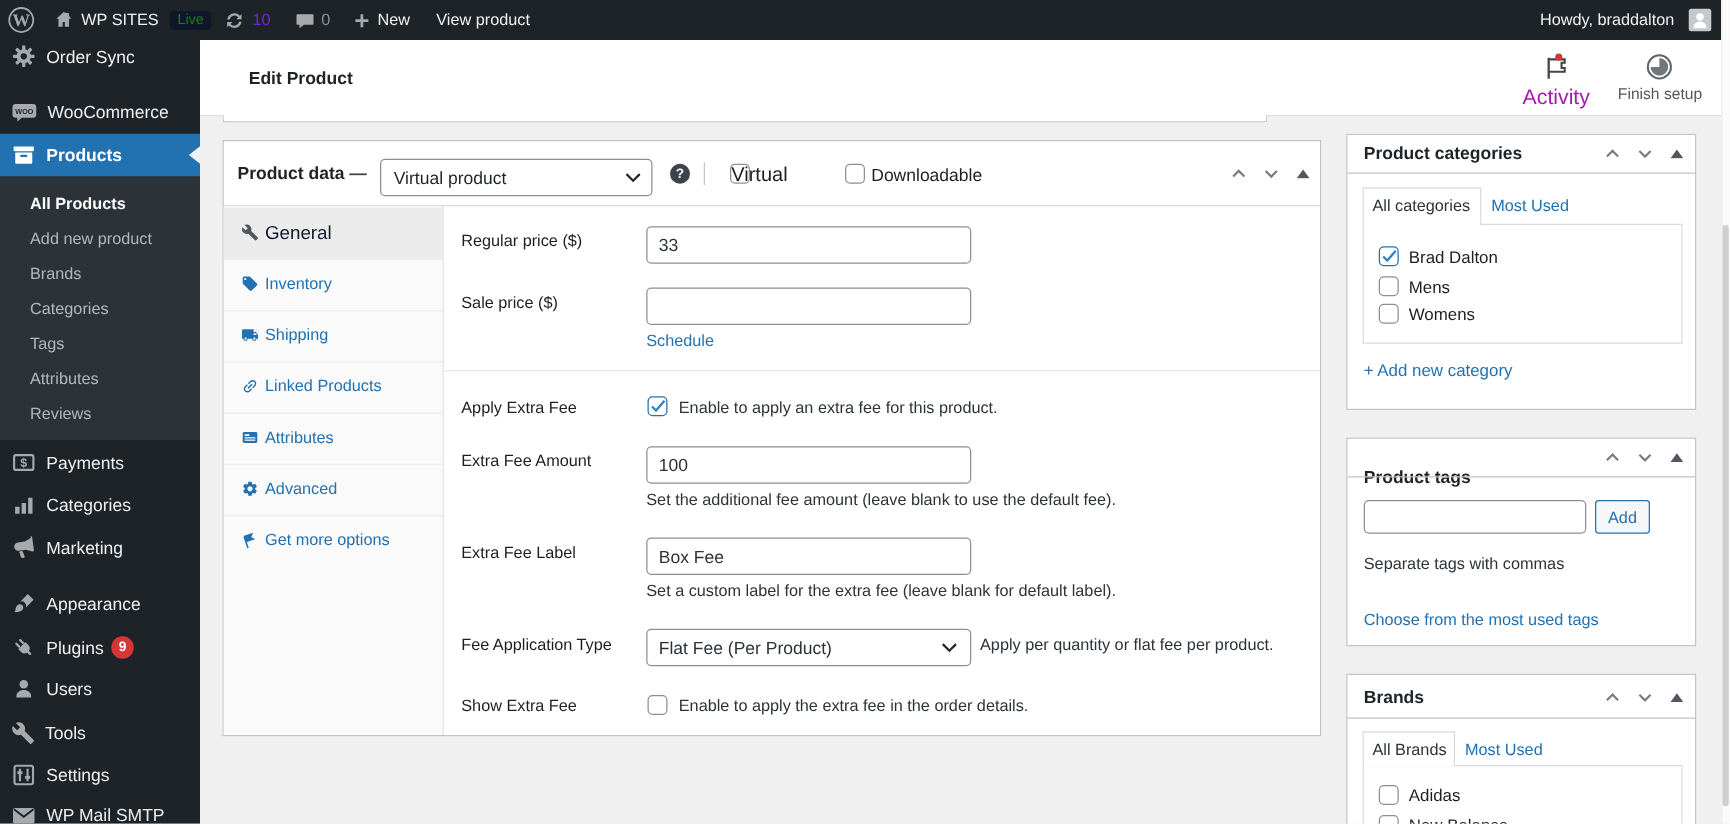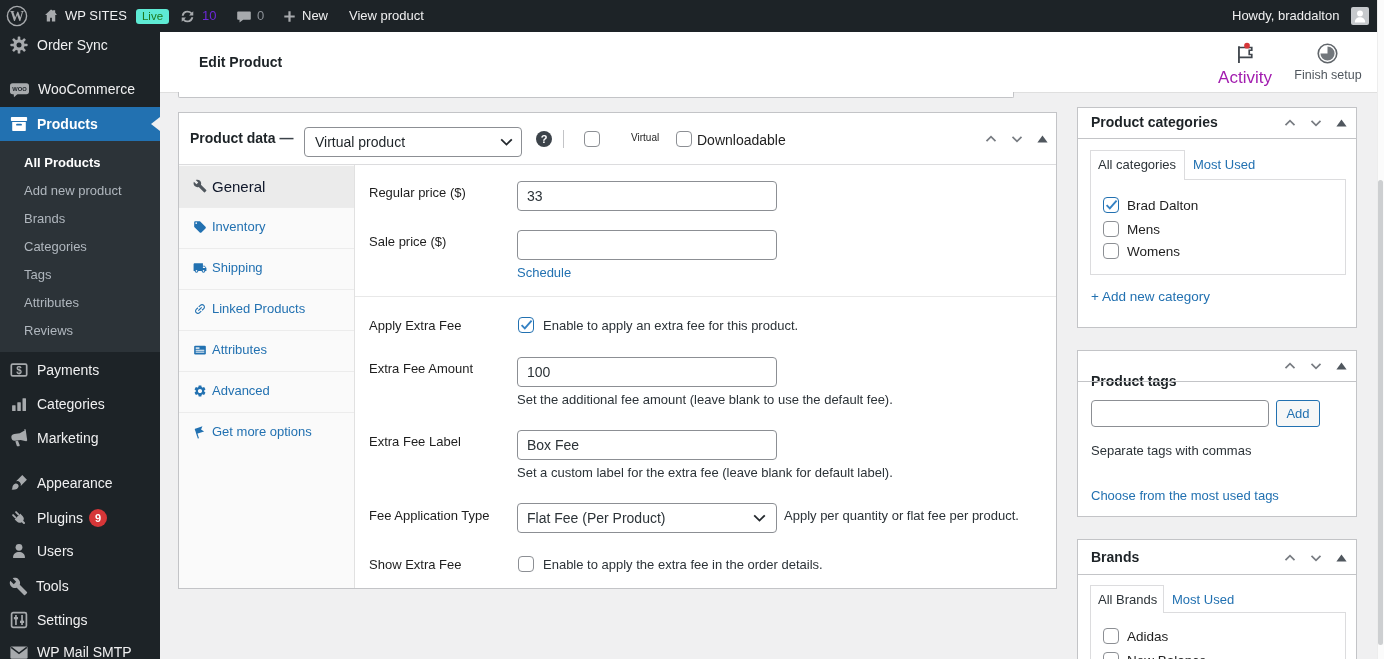--- a/index.html
+++ b/index.html
@@ -20,21 +20,21 @@
 
 <div class="a" style="left:0;top:0;width:1377px;height:32px;background:#1d2327"></div>
 <svg class="a" style="left:6px;top:5px" width="22" height="22" viewBox="0 0 22 22">
     <circle cx="11" cy="11" r="9.6" fill="none" stroke="#a7aaad" stroke-width="1.4"></circle>
     <text x="11" y="15.8" text-anchor="middle" font-family="Liberation Serif" font-size="14" font-weight="bold" fill="#a7aaad">W</text>
   </svg>
 <svg class="a" style="left:43px;top:8px" width="16" height="16" viewBox="0 0 20 20">
     <path fill="#a7aaad" d="M10 2L2.6 8.8h2.1v8h4.2v-4.7h2.2v4.7h4.2v-8h2.1L15.2 5.6V2.9h-2.6v.4L10 2z"></path>
   </svg>
 <div class="tx" style="left:65px;top:0;height:32px;line-height:32px;font-size:13px;color:#f0f0f1">WP SITES</div>
-<div class="tx" style="left:136px;top:9px;width:33px;height:15px;background:#5eead4;color:#1e7a1e;font-size:11.5px;text-align:center;line-height:15px;border-radius:3px">Live</div>
+<div class="tx" style="left:136px;top:9px;width:33px;height:15px;background:#0f172a;color:#1e7a1e;font-size:11.5px;text-align:center;line-height:15px;border-radius:3px">Live</div>
 <svg class="a" style="left:179px;top:8px" width="17" height="17" viewBox="0 0 20 20">
     <g fill="#a7aaad">
       <path d="M10 3.1a6.9 6.9 0 0 1 5.2 2.3l1.6-1.6v5h-5l1.9-1.9A4.7 4.7 0 0 0 5.5 9H3.2A6.9 6.9 0 0 1 10 3.1z"></path>
       <path d="M10 16.9a6.9 6.9 0 0 1-5.2-2.3l-1.6 1.6v-5h5l-1.9 1.9a4.7 4.7 0 0 0 8.2-2.1h2.3a6.9 6.9 0 0 1-6.8 5.9z"></path>
     </g>
   </svg>
 <div class="tx" style="left:202px;top:0;height:32px;line-height:32px;font-size:13px;color:#6d28d9">10</div>
 <svg class="a" style="left:236px;top:9px" width="16" height="16" viewBox="0 0 20 20">
     <path fill="#a7aaad" d="M2.5 3h15c.6 0 1 .4 1 1v8.5c0 .6-.4 1-1 1H9l-4.6 3.4v-3.4h-1.9c-.6 0-1-.4-1-1V4c0-.6.4-1 1-1z"></path>
   </svg>
@@ -188,21 +188,21 @@
 <div class="box" style="left:178px;top:112px;width:879px;height:477px"></div>
 <div class="bh" style="left:190px;top:112px;height:53px;line-height:53px">Product data <span style="color:#3c434a">—</span></div>
 <div class="inp" style="left:304px;top:127px;width:218px;height:30px"></div>
 <div class="tx" style="left:315px;top:127px;height:30px;line-height:30px;font-size:14px;color:#1d2327">Virtual product</div>
 <svg class="a" style="left:500px;top:138px" width="13" height="9" viewBox="0 0 13 9">
     <path d="M1.2 1.3l5.3 5.3 5.3-5.3" stroke="#23282d" stroke-width="1.8" fill="none"></path>
   </svg>
 <div class="a" style="left:536px;top:131px;width:16px;height:16px;background:#3c434a;border-radius:50%;color:#fff;font-size:11px;font-weight:700;text-align:center;line-height:16px">?</div>
 <div class="a" style="left:563px;top:130px;width:1px;height:18px;background:#c3c4c7"></div>
 <div class="cb" style="left:584px;top:131px"></div>
-<div class="tx" style="left:631px;top:132px;font-size:10px;color:#1e1e1e">Virtual</div>
+<div class="tx" style="left:585px;top:132px;font-size:16px;color:#1e1e1e">Virtual</div>
 <div class="cb" style="left:676px;top:131px"></div>
 <div class="tx" style="left:697px;top:132px;font-size:14px;color:#1e1e1e">Downloadable</div>
 <svg class="a" style="left:984px;top:132px" width="14" height="14" viewBox="0 0 14 14">
     <path d="M2.5 9.2l4.5-4.5 4.5 4.5" stroke="#787c82" stroke-width="1.7" fill="none"></path>
   </svg>
 <svg class="a" style="left:1010px;top:132px" width="14" height="14" viewBox="0 0 14 14">
     <path d="M2.5 4.8l4.5 4.5 4.5-4.5" stroke="#787c82" stroke-width="1.7" fill="none"></path>
   </svg>
 <svg class="a" style="left:1037px;top:135px" width="11" height="8" viewBox="0 0 11 8">
     <path d="M5.5 0.5L10.6 7.6H0.4z" fill="#50575e"></path>

